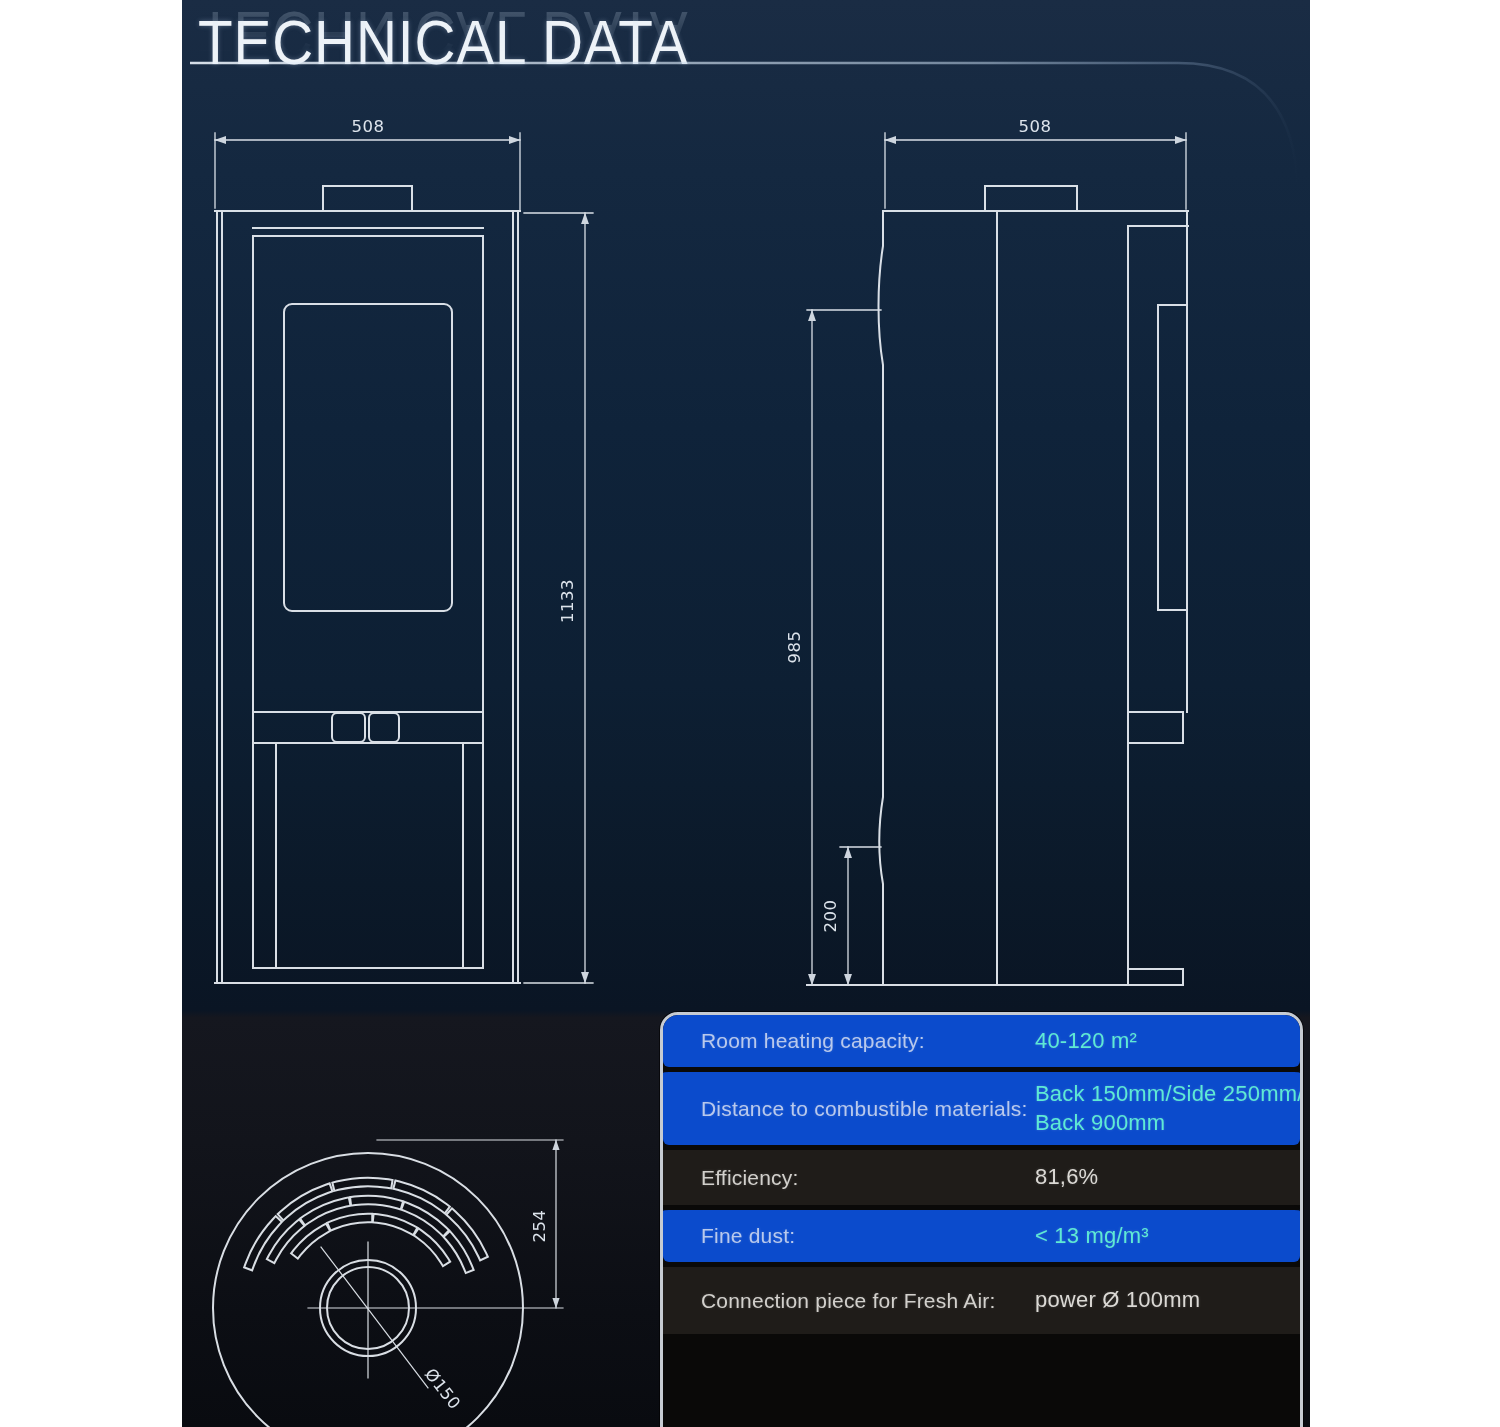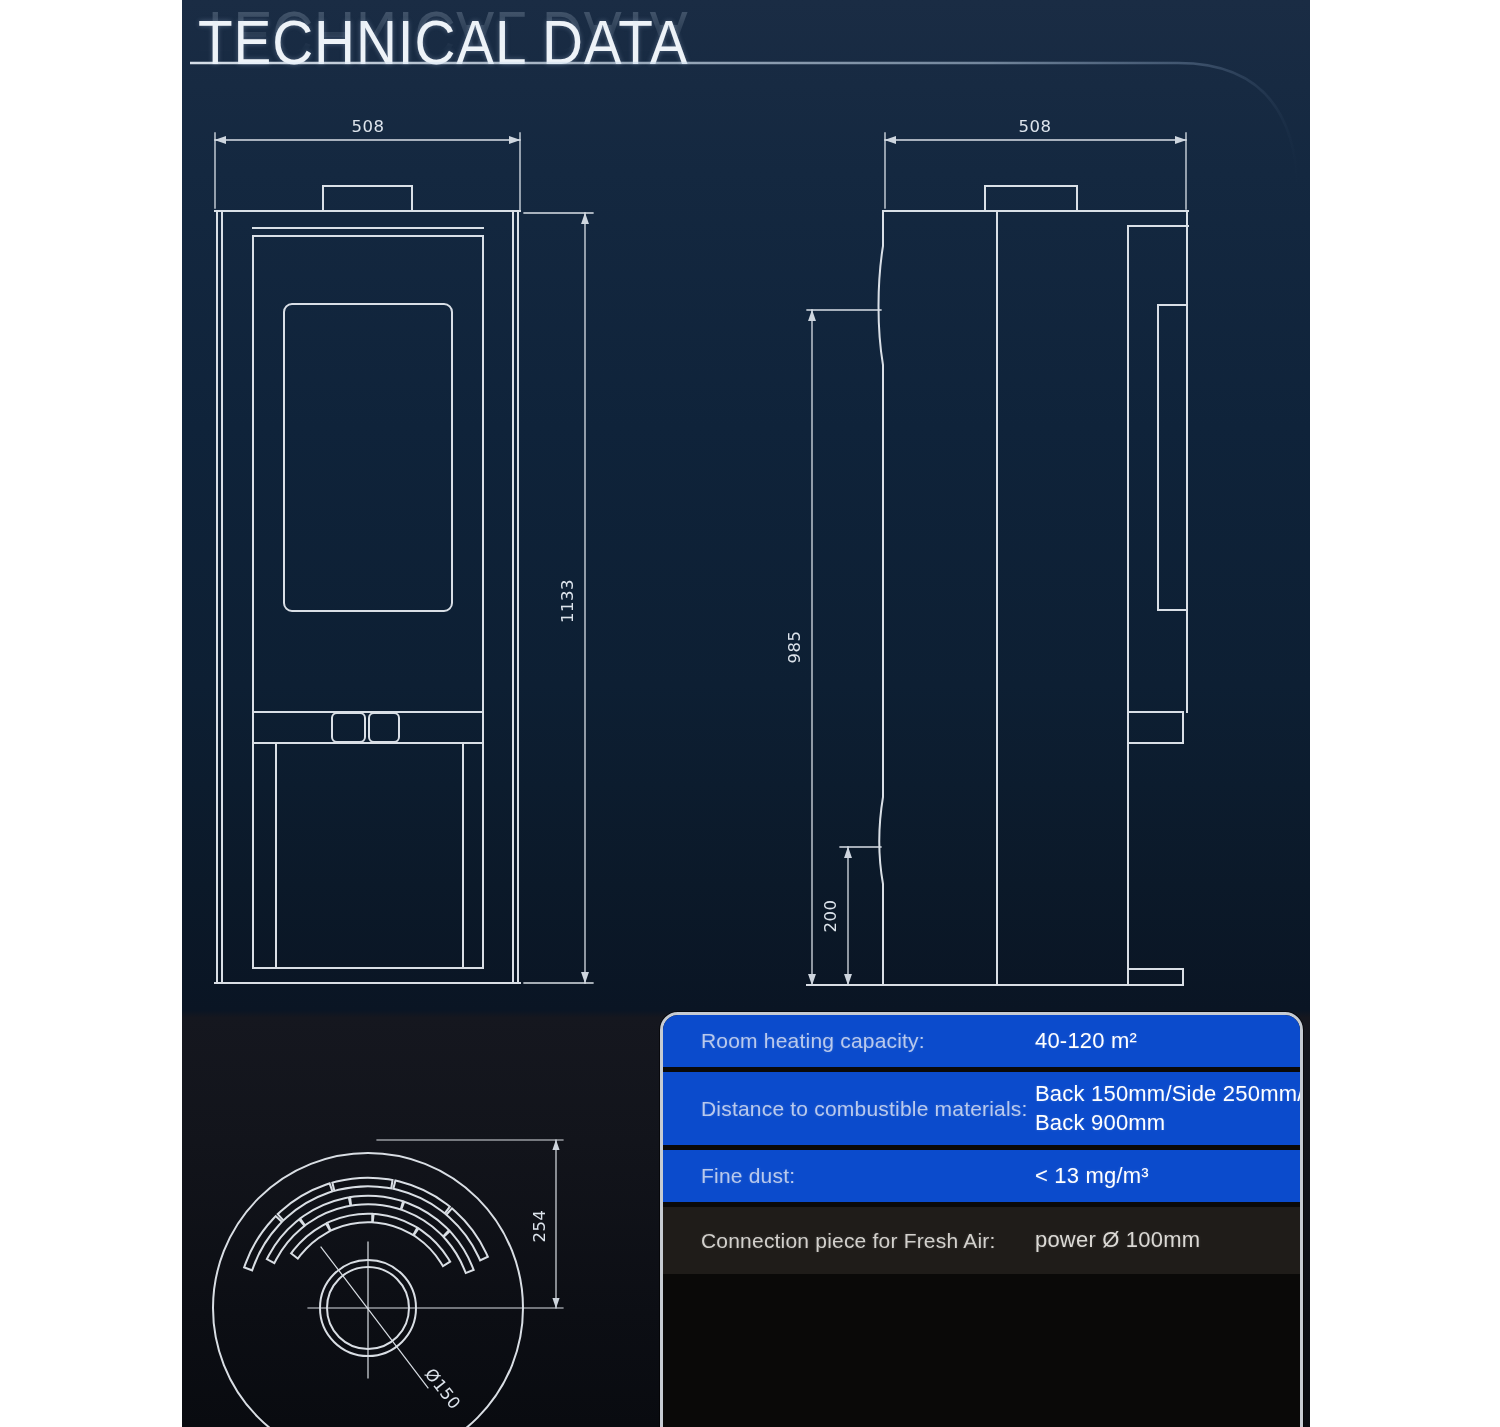--- a/index.html
+++ b/index.html
@@ -36,32 +36,32 @@
   }
   
   .spec-table{
     position:absolute;left:660px;top:1012px;width:637px;height:460px;
     border:3px solid #c6cbd2;border-radius:18px;
     background:#0a0908;overflow:hidden;
     box-shadow:0 0 0 1px rgba(0,0,0,.6);
   }
   .spec-row{position:relative;display:flex;align-items:center;box-sizing:border-box;}
   .spec-row.dark{background:#1f1c19;}
-  .spec-row.blue{background:#0b4bcc;}
+  .spec-row.blue{background:#0b4bcc;border-radius:6px;}
   .spec-row + .spec-row{border-top:5px solid #0a0908;}
   .spec-row .lbl{
     padding-left:38px;font-size:21px;letter-spacing:.2px;
     color:#d2d0cc;text-shadow:0 0 3px rgba(255,255,255,.18);white-space:nowrap;
   }
   .spec-row.blue .lbl{color:#b9c9ec;}
   .spec-row .val{
     position:absolute;left:372px;font-size:22px;letter-spacing:.2px;
     color:#dbd9d5;text-shadow:0 0 3px rgba(255,255,255,.18);line-height:1.3;white-space:nowrap;
   }
-  .spec-row.blue .val{color:#ffffff;}
+  .spec-row.blue .val{color:#5eead4;}
   .h1{height:61px}.h2{height:52px}.h3{height:54px}.h4{height:78px}
   .h5{height:60px}.h6{height:57px}.h7{height:72px}
 </style>
 </head>
 <body>
 
 <div class="photo"></div>
 
 <div class="page-title">TECHNICAL DATA</div>
 <div class="page-title-reflection">TECHNICAL DATA</div>
@@ -166,20 +166,24 @@
     <div class="lbl">Room heating capacity:</div>
     <div class="val">40-120 m²</div>
   </div>
   <div class="spec-row blue h4">
     <div class="lbl">Distance to combustible materials:</div>
     <div class="val">
       <div>Back 150mm/Side 250mm/</div>
       <div>Back 900mm</div>
     </div>
   </div>
+  <div class="spec-row dark h5">
+    <div class="lbl">Efficiency:</div>
+    <div class="val">81,6%</div>
+  </div>
   <div class="spec-row blue h6">
     <div class="lbl">Fine dust:</div>
     <div class="val">&lt; 13 mg/m³</div>
   </div>
   <div class="spec-row dark h7">
     <div class="lbl">Connection piece for Fresh Air:</div>
     <div class="val">power Ø 100mm</div>
   </div>
 </div>
 

